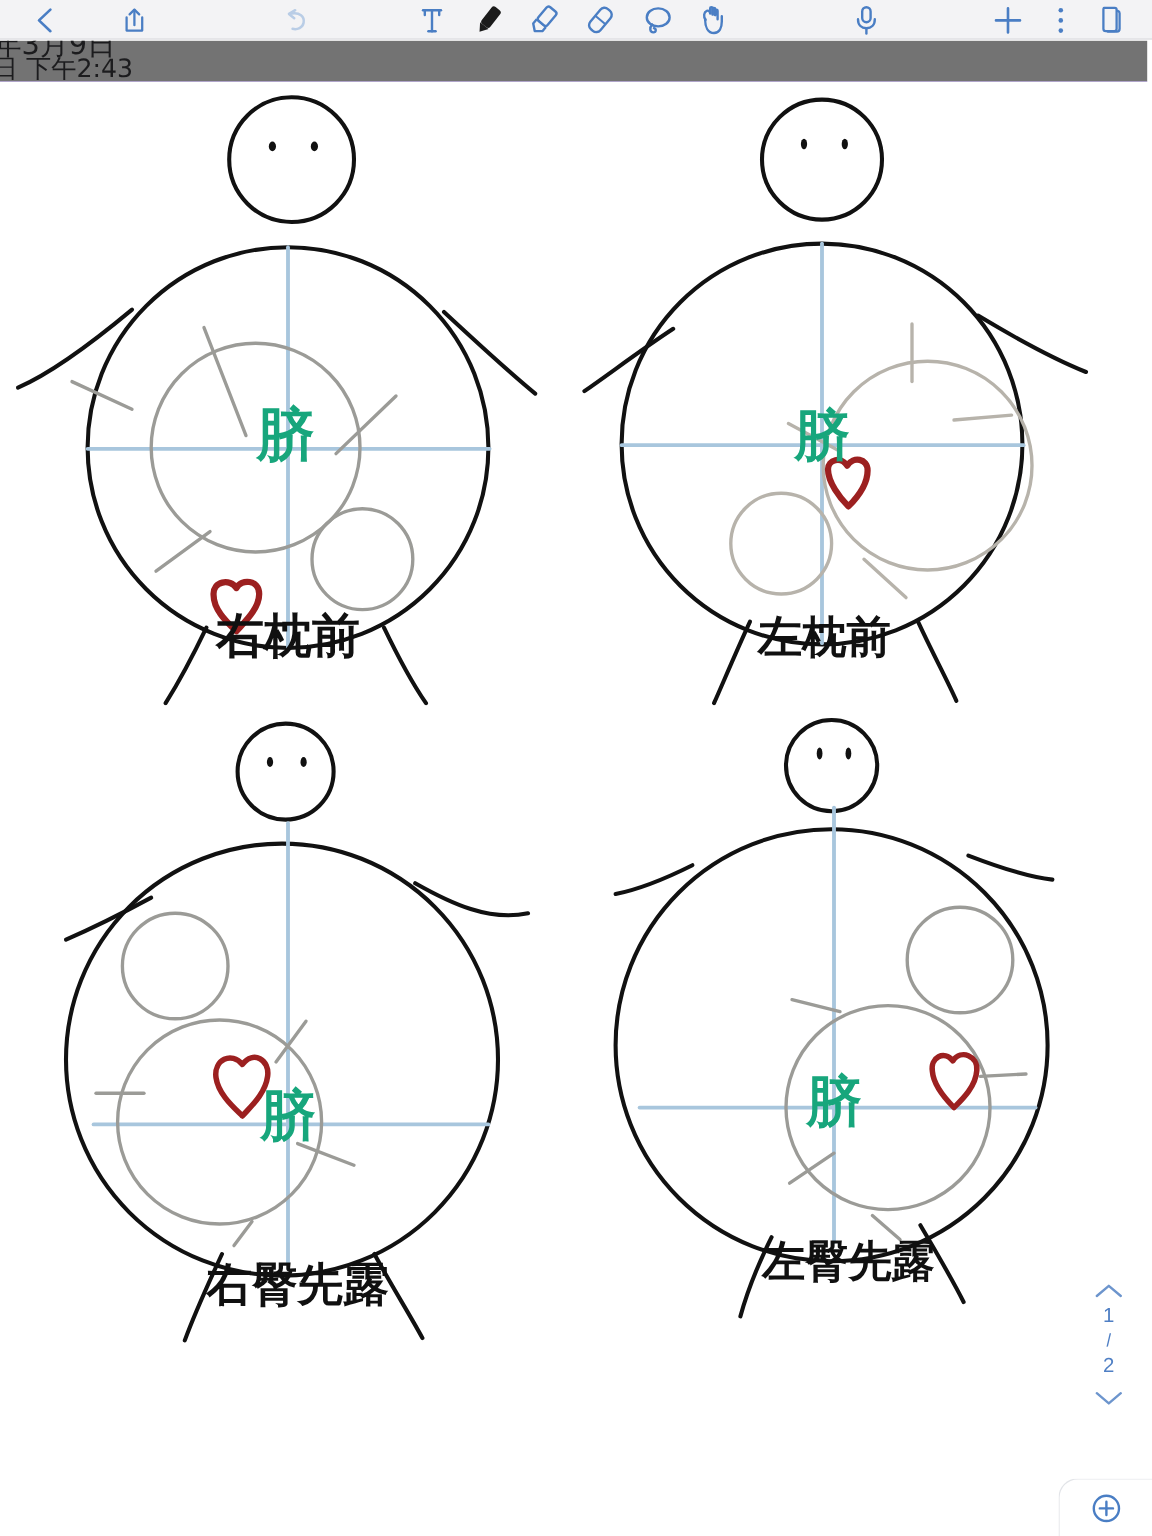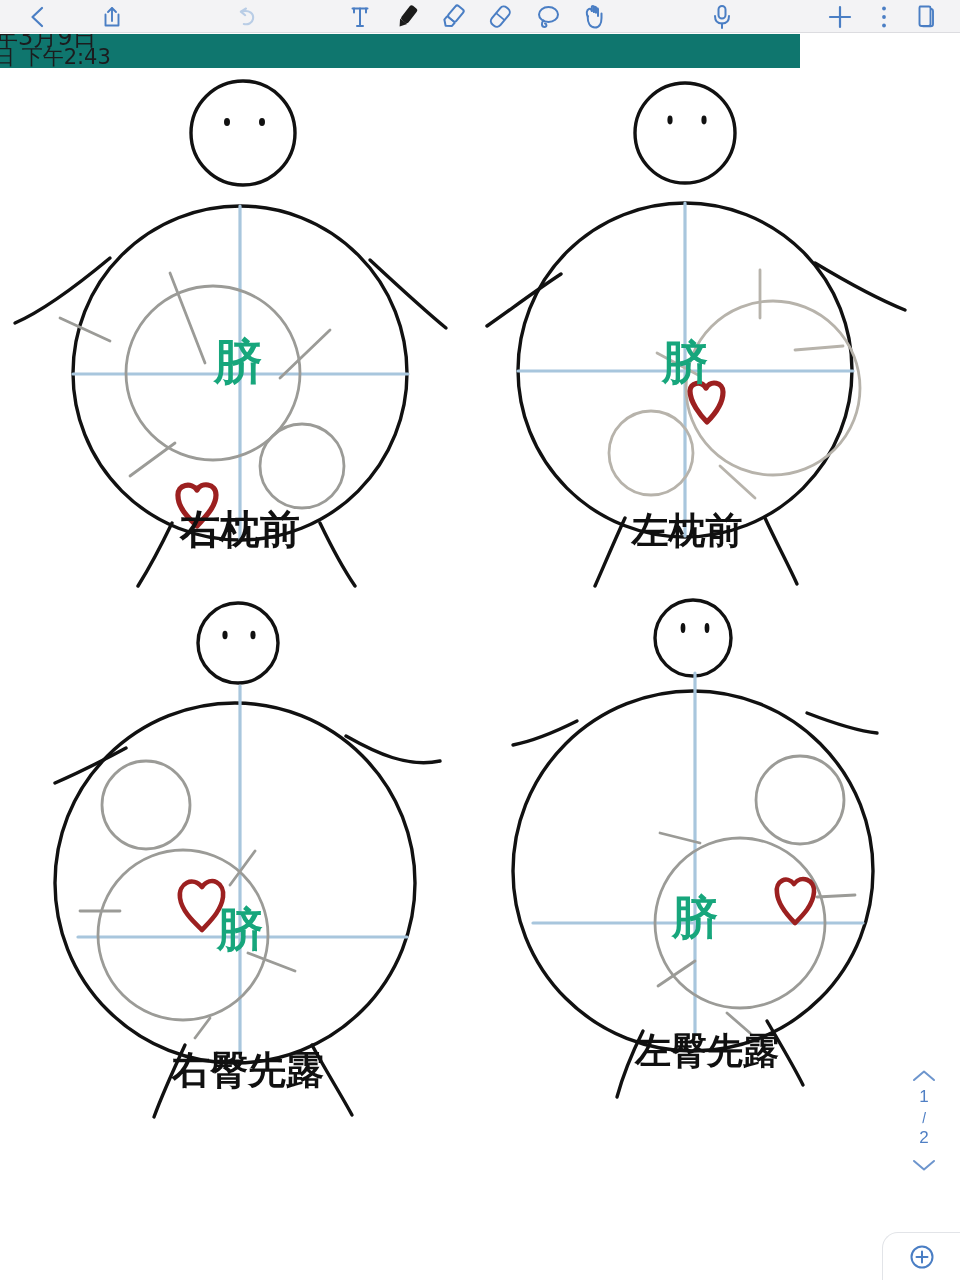--- a/index.html
+++ b/index.html
@@ -34,23 +34,23 @@
     align-items: center;
     justify-content: center;
   }
   .tb-btn svg { display: block; }
 
   
   .date-header {
     position: absolute;
     left: 0;
     top: 34px;
-    width: 800px;
+    width: 956px;
     height: 34px;
-    background: #0f766e;
+    background: #737373;
     border-bottom: 1px solid #8b5cf6;
     overflow: hidden;
   }
   .date-line1 {
     position: absolute;
     left: -6px;
     top: -13px;
     font-size: 24px;
     color: #1c1c1e;
     white-space: nowrap;

